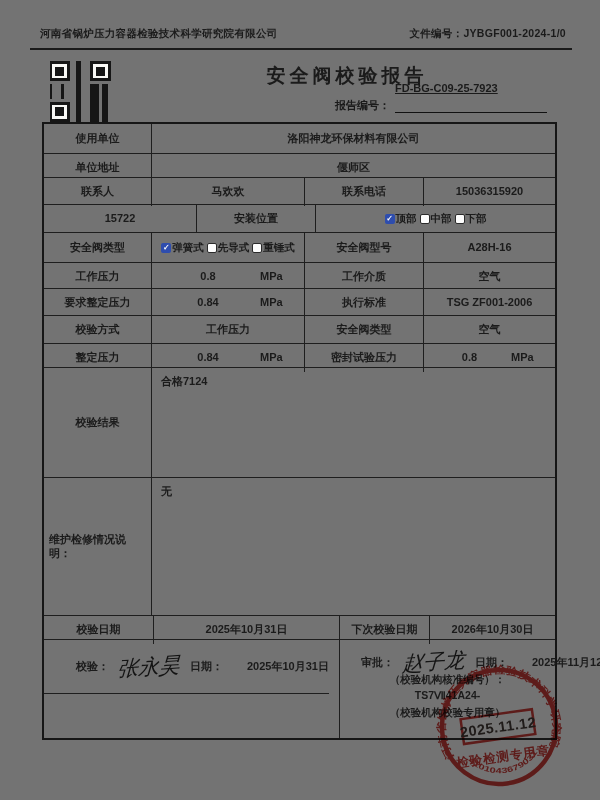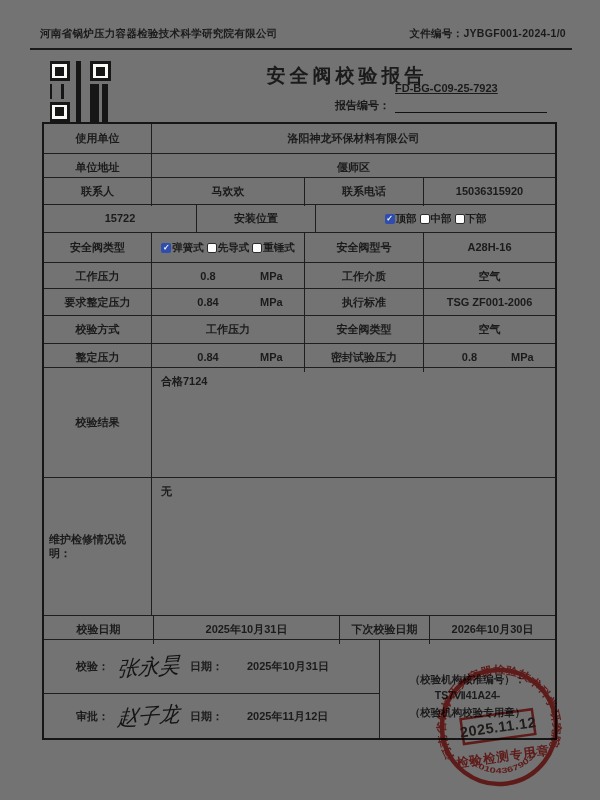--- a/index.html
+++ b/index.html
@@ -40,21 +40,21 @@
   .val-unit .u{width:40px;text-align:left;flex:none;}
   
   .cbgroup{display:flex;align-items:center;justify-content:center;flex-wrap:wrap;
            font-size:10.5px;column-gap:1px;row-gap:1px;}
   .cb{width:10px;height:10px;border-radius:2px;display:inline-flex;align-items:center;
       justify-content:center;margin-right:1px;box-sizing:border-box;flex:none;}
   .cb.unchecked{border:1.3px solid #2b2b2b;background:#fdfdfd;}
   .cb.checked{background:#2e4dae;color:#fff;font-size:8px;line-height:1;}
   .opt{display:inline-flex;align-items:center;margin:0 1px;}
   
-  .sig-left{width:336px;flex:none;border-right:1.5px solid #1e1e1e;display:flex;flex-direction:column;box-sizing:border-box;}
+  .sig-left{width:296px;flex:none;border-right:1.5px solid #1e1e1e;display:flex;box-sizing:border-box;}
   .sig-row{flex:none;display:flex;align-items:center;padding-left:32px;font-size:11px;font-weight:bold;box-sizing:border-box;}
   .sig-row.first{height:54px;border-bottom:1.5px solid #1e1e1e;}
   .sig-row.second{height:44px;}
   .sig-name{font-size:21px;font-weight:400;font-style:italic;color:#141414;
             font-family:"DejaVu Sans",sans-serif;transform:rotate(-4deg) skewX(-7deg);
             margin:0 10px 0 8px;white-space:nowrap;}
   .sig-date-label{margin-right:24px;}
   .agency-cell{flex:1;display:flex;flex-direction:column;align-items:center;justify-content:flex-start;
                padding-top:31px;font-size:10.5px;font-weight:bold;line-height:1.55;text-align:center;}
   

